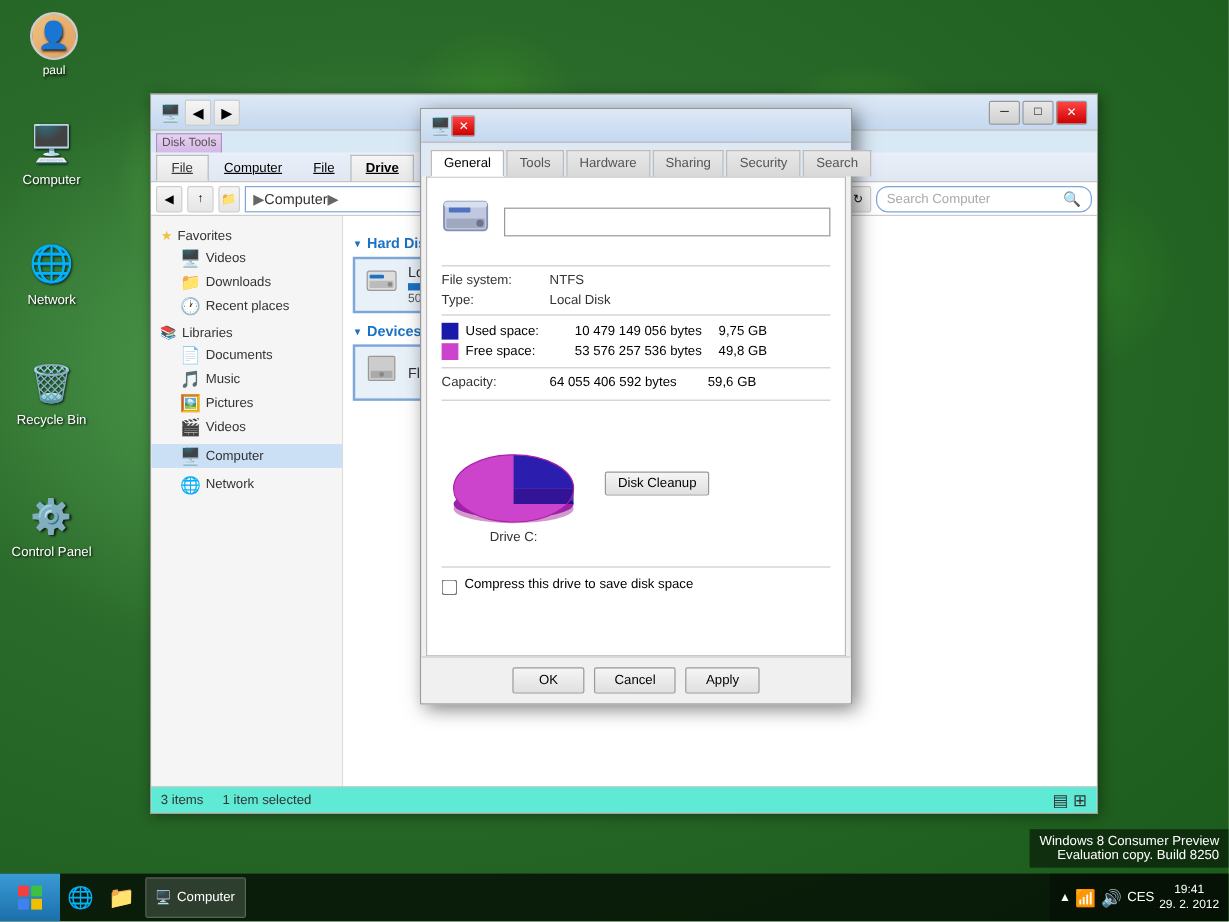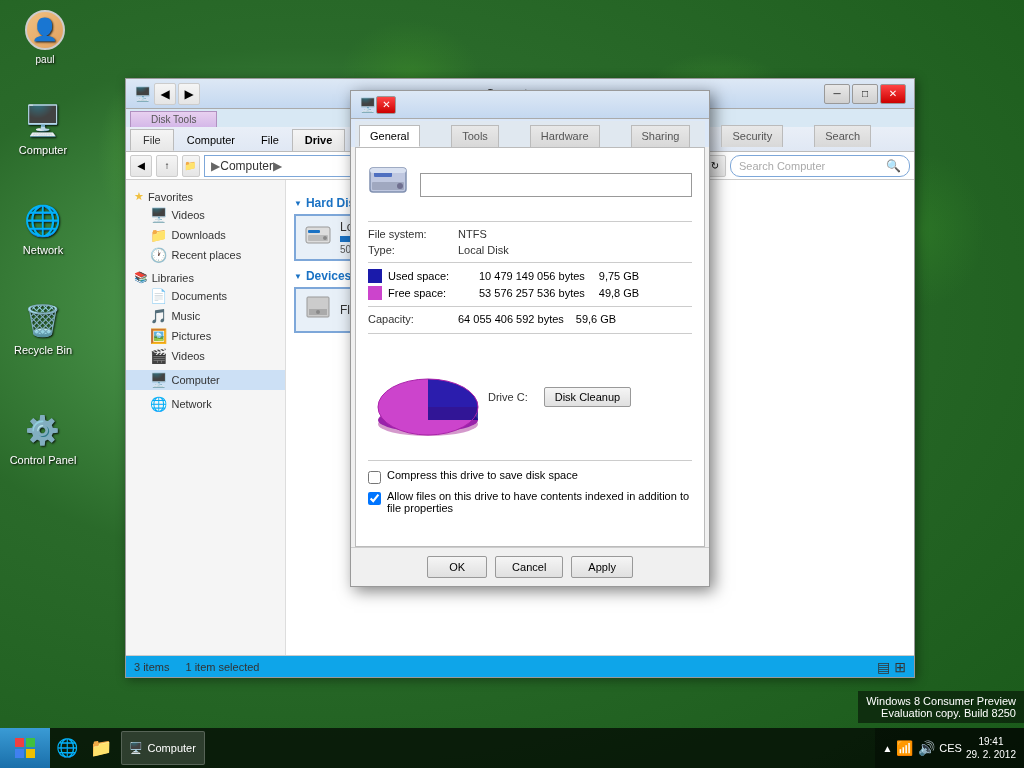--- a/index.html
+++ b/index.html
@@ -86,21 +86,21 @@
       border-radius: 2px;
     }
     .tb-btn.close { background: linear-gradient(to bottom, #f44, #c00); color: white; }
 
     
     .ribbon { background: linear-gradient(to bottom, #f0f4fa, #e0e8f4); border-bottom: 1px solid #bbb; }
     .ribbon-tabs { display: flex; padding: 0 4px; }
     .ribbon-tab {
       padding: 4px 12px; font-size: 11px; cursor: pointer;
       border: 1px solid transparent; border-bottom: none;
-      margin-top: 2px; background: transparent;
+      margin-top: 2px; background: transparent; text-decoration: underline;
     }
     .ribbon-tab.active {
       background: linear-gradient(to bottom, #f5f5f5, #e8e8e8);
       border-color: #bbb; border-bottom: 1px solid #e8e8e8;
       color: #333;
     }
 
     
     .address-bar {
       height: 28px; background: white;
@@ -167,21 +167,21 @@
     }
     .drive-icon { font-size: 24px; }
     .drive-info { flex: 1; }
     .drive-name { font-size: 12px; color: #333; }
     .drive-bar-container { height: 6px; background: #ccc; margin: 2px 0; width: 120px; }
     .drive-bar { height: 6px; background: #1a72c4; }
     .drive-free { font-size: 10px; color: #555; }
 
     
     .status-bar {
-      height: 22px; background: #0ea5e9; border-top: 1px solid #ccc;
+      height: 22px; background: #5eead4; border-top: 1px solid #ccc;
       display: flex; align-items: center; padding: 0 8px;
       font-size: 11px; color: #333; gap: 16px;
     }
 
     
     #properties-dialog {
       position: absolute; top: 90px; left: 350px;
       width: 360px; background: #f0f0f0;
       border: 1px solid #999;
       box-shadow: 4px 4px 15px rgba(0,0,0,0.5);
@@ -193,21 +193,21 @@
     }
     .dialog-title-text { flex: 1; text-align: center; }
     .dialog-close {
       width: 20px; height: 18px; border: 1px solid #999;
       background: linear-gradient(to bottom, #f44, #c00); color: white;
       font-size: 10px; cursor: pointer; display: flex; align-items: center; justify-content: center;
       border-radius: 2px;
     }
 
     
-    .dialog-tabs { display: flex; padding: 4px 4px 0; background: #e0e8f0; gap: 29px; }
+    .dialog-tabs { display: flex; padding: 4px 4px 0; background: #e0e8f0; }
     .dialog-tab {
       padding: 4px 10px; font-size: 11px; cursor: pointer;
       border: 1px solid #bbb; border-bottom: none; margin-right: 2px;
       background: linear-gradient(to bottom, #e8e8e8, #d8d8d8); color: #555;
     }
     .dialog-tab.active {
       background: white; border-bottom: 1px solid white; color: #000;
       position: relative; z-index: 1;
     }
     .dialog-content {
@@ -224,21 +224,21 @@
     }
 
     .info-row { display: flex; margin: 4px 0; font-size: 11px; }
     .info-label { width: 90px; color: #333; }
     .info-value { color: #333; }
 
     .legend-row { display: flex; align-items: center; gap: 6px; margin: 3px 0; font-size: 11px; }
     .legend-box { width: 14px; height: 14px; }
 
     
-    .pie-container { display: flex; flex-direction: row; align-items: center; margin: 10px 0; }
+    .pie-container { display: flex; flex-direction: column; align-items: center; margin: 10px 0; }
 
     .disk-cleanup-btn {
       padding: 3px 10px; font-size: 11px; cursor: pointer;
       background: linear-gradient(to bottom, #f5f5f5, #e0e0e0);
       border: 1px solid #999; border-radius: 2px;
     }
 
     .checkbox-row { display: flex; align-items: flex-start; gap: 6px; font-size: 11px; margin: 6px 0; }
     input[type=checkbox] { margin-top: 2px; }
 
@@ -320,21 +320,21 @@
       <div class="title-bar-title">Computer</div>
       <div class="title-bar-controls">
         <div class="tb-btn">─</div>
         <div class="tb-btn">□</div>
         <div class="tb-btn close">✕</div>
       </div>
     </div>
 
     <div class="ribbon">
       <div style="background:#d8e8f4;padding:2px 4px 0;font-size:10px;color:#555;">
-        <span style="background:linear-gradient(to bottom,#e8d0f0,#d4b8e8);padding:2px 20px;border:1px solid #b090c0;border-bottom:none;display:inline-block;">Disk Tools</span>
+        <span style="background:linear-gradient(to bottom,#e8d0f0,#d4b8e8);padding:2px 4px;border:1px solid #b090c0;border-bottom:none;display:inline-block;">Disk Tools</span>
       </div>
       <div class="ribbon-tabs">
         <div class="ribbon-tab active">File</div>
         <div class="ribbon-tab">Computer</div>
         <div class="ribbon-tab">File</div>
         <div class="ribbon-tab" style="background:linear-gradient(to bottom,#f5f5f5,#e8e8e8);border-color:#bbb;font-weight:bold;">Drive</div>
       </div>
     </div>
 
     <div class="address-bar">
@@ -520,21 +520,21 @@
         <div class="legend-box" style="background:#cc44cc;"></div>
         <span style="width:85px;">Free space:</span>
         <span style="margin-right:8px;">53 576 257 536 bytes</span>
         <span>49,8 GB</span>
       </div>
 
       <hr style="border:none;border-top:1px solid #ccc;margin:6px 0;">
 
       <div class="info-row">
         <span class="info-label">Capacity:</span>
-        <span style="margin-right:12px;">64 055 406 592 bytes</span>
+        <span style="margin-right:26px;">64 055 406 592 bytes</span>
         <span>59,6 GB</span>
       </div>
 
       <hr style="border:none;border-top:1px solid #ccc;margin:8px 0;">
 
       <div class="pie-chart-area">
         <div class="pie-container">
           <svg width="120" height="90" viewBox="0 0 120 90">
 
             <ellipse cx="60" cy="72" rx="50" ry="12" fill="#aa3399" opacity="0.5"></ellipse>
@@ -551,24 +551,20 @@
           <span style="font-size:11px;color:#333;">Drive C:</span>
         </div>
         <button class="disk-cleanup-btn">Disk Cleanup</button>
       </div>
 
       <hr style="border:none;border-top:1px solid #ccc;margin:8px 0;">
 
       <div class="checkbox-row">
         <input type="checkbox" id="compress-cb" style="">
         <label for="compress-cb">Compress this drive to save disk space</label>
-      </div>
-      <div class="checkbox-row">
-        <input type="checkbox" id="index-cb" checked="" style="">
-        <label for="index-cb">Allow files on this drive to have contents indexed in addition to file properties</label>
       </div>
     </div>
 
     <div class="dialog-buttons">
       <button class="dialog-btn">OK</button>
       <button class="dialog-btn">Cancel</button>
       <button class="dialog-btn">Apply</button>
     </div>
   </div>
 

